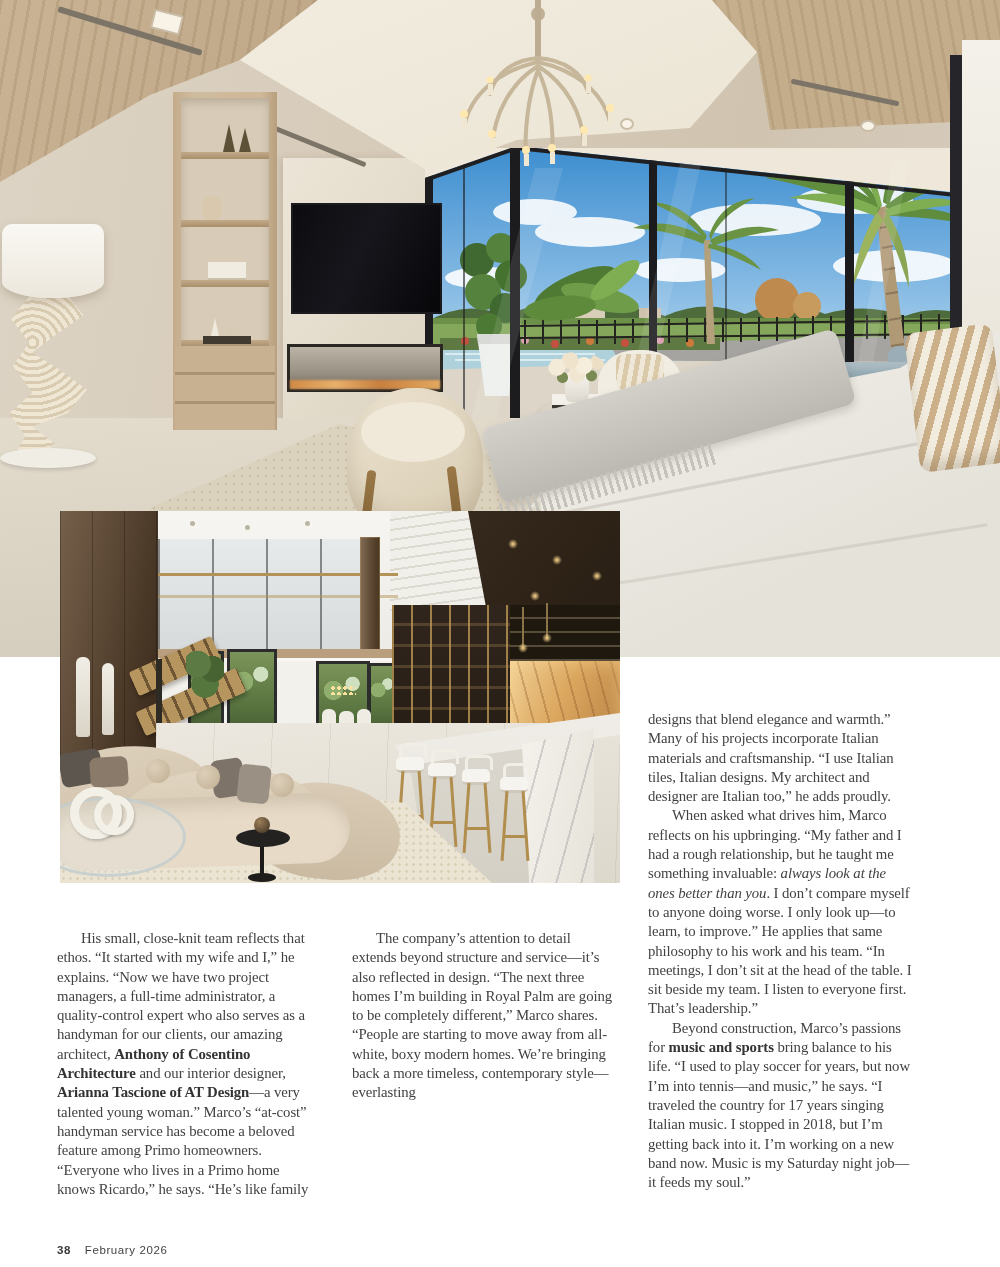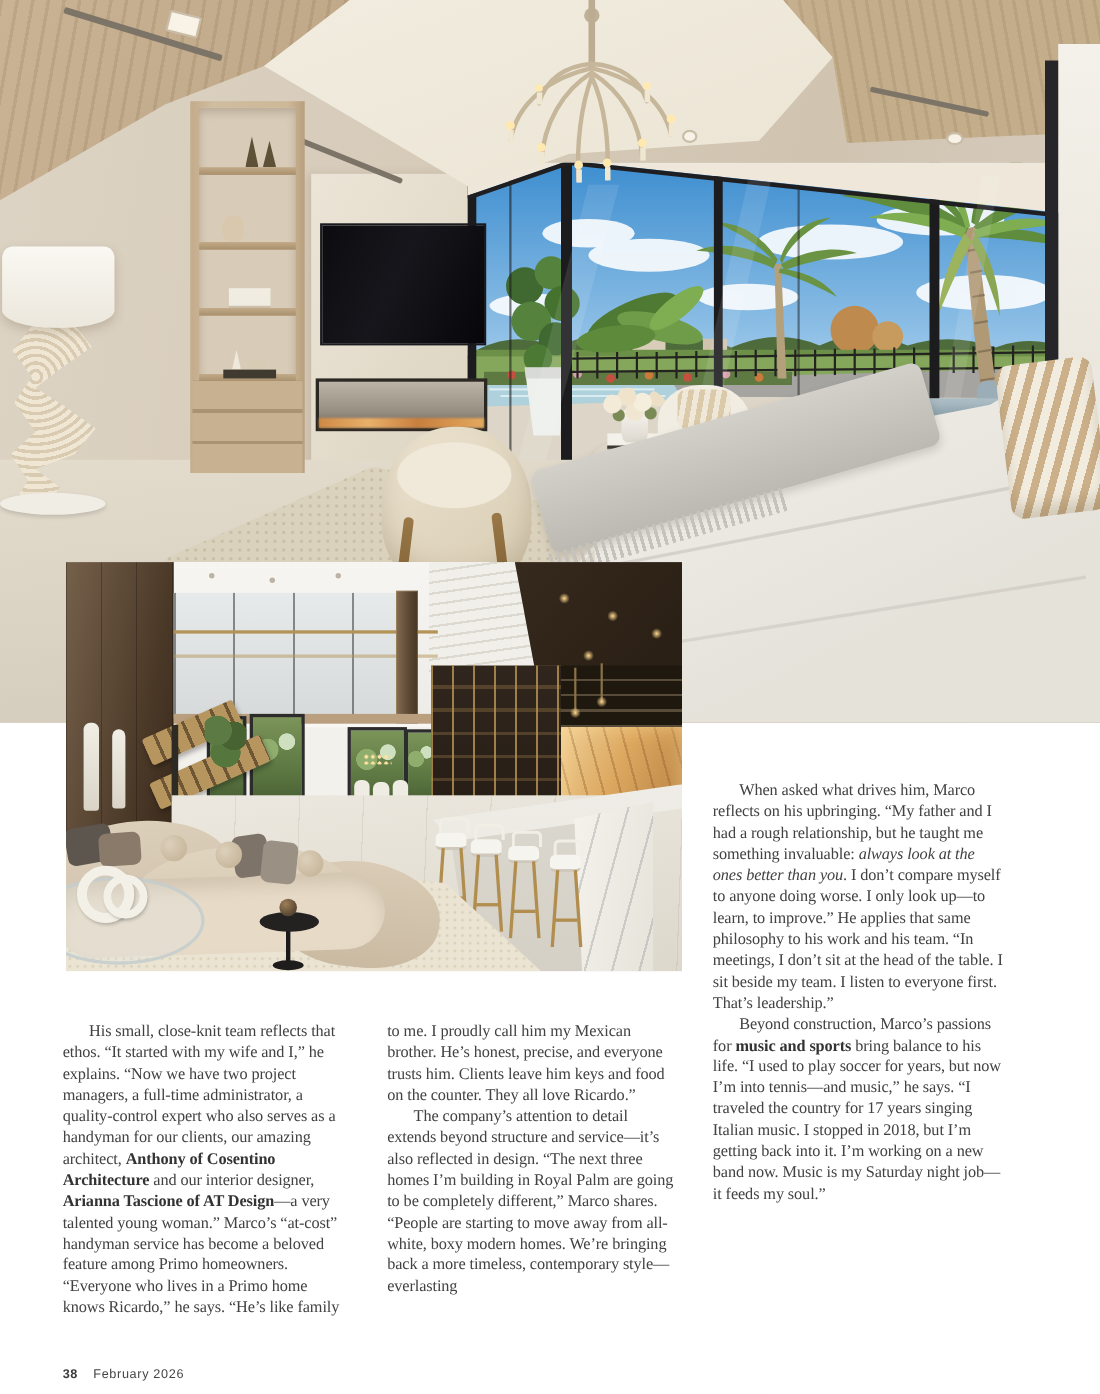--- a/index.html
+++ b/index.html
@@ -572,24 +572,24 @@
     <div class="i-sidetbl-base"></div>
     <div class="i-sidetbl-top"></div>
     <div class="i-sphere"></div>
   </figure>
 
   <main>
     <div class="col col1">
         <p class="ind"><span>His small, close-knit team reflects that ethos. “It started with my wife and I,” he explains. “Now we have two project managers, a full-time administrator, a quality-control expert who also serves as a handyman for our clients, our amazing architect, </span><b>Anthony of Cosentino Architecture</b><span> and our interior designer, </span><b>Arianna Tascione of AT Design</b><span>—a very talented young woman.” Marco’s “at-cost” handyman service has become a beloved feature among Primo homeowners. “Everyone who lives in a Primo home knows Ricardo,” he says. “He’s like family</span></p>
       </div>
     <div class="col col2">
-        <p><span>to me. I proudly call him my Mexican brother. He’s honest, precise, and everyone trusts him. Clients leave him keys and food on the counter. They all love Ricardo.”</span></p>
         <p class="ind"><span>The company’s attention to detail extends beyond structure and service—it’s also reflected in design. “The next three homes I’m building in Royal Palm are going to be completely different,” Marco shares. “People are starting to move away from all-white, boxy modern homes. We’re bringing back a more timeless, contemporary style—everlasting</span></p>
       </div>
     <div class="col col3">
+        <p><span>designs that blend elegance and warmth.” Many of his projects incorporate Italian materials and craftsmanship. “I use Italian tiles, Italian designs. My architect and designer are Italian too,” he adds proudly.</span></p>
         <p class="ind"><span>When asked what drives him, Marco reflects on his upbringing. “My father and I had a rough relationship, but he taught me something invaluable: </span><i>always look at the ones better than you</i><span>. I don’t compare myself to anyone doing worse. I only look up—to learn, to improve.” He applies that same philosophy to his work and his team. “In meetings, I don’t sit at the head of the table. I sit beside my team. I listen to everyone first. That’s leadership.”</span></p>
         <p class="ind"><span>Beyond construction, Marco’s passions for </span><b>music and sports</b><span> bring balance to his life. “I used to play soccer for years, but now I’m into tennis—and music,” he says. “I traveled the country for 17 years singing Italian music. I stopped in 2018, but I’m getting back into it. I’m working on a new band now. Music is my Saturday night job—it feeds my soul.”</span></p>
       </div>
   </main>
 
   <footer class="pagefooter">
     <span class="pn">38</span><span class="issue">February 2026</span>
   </footer>
 </div>
 

